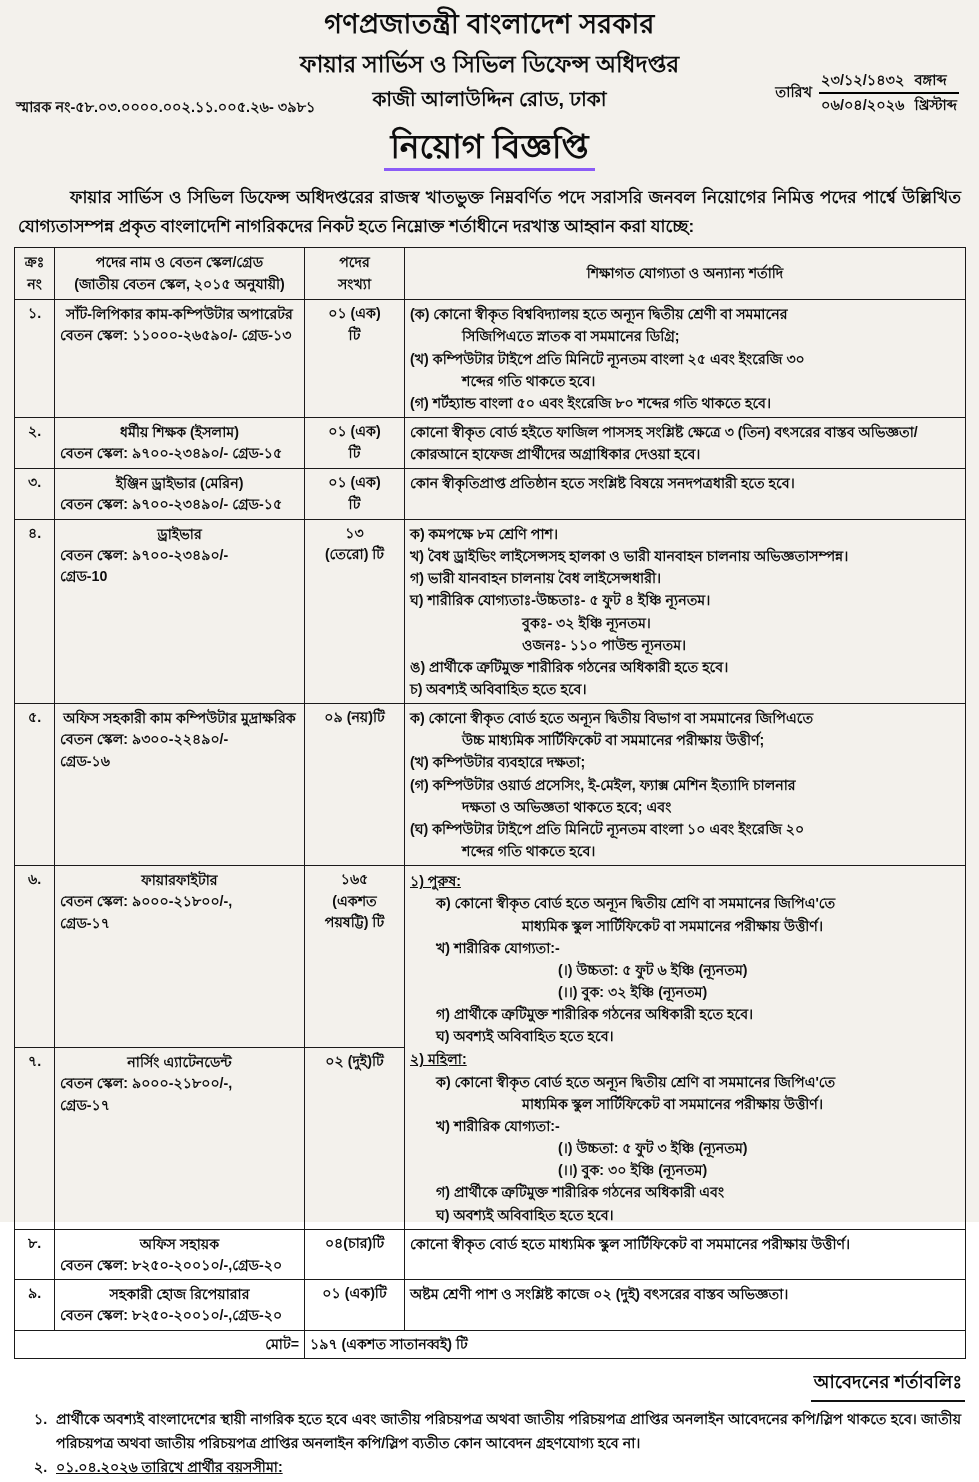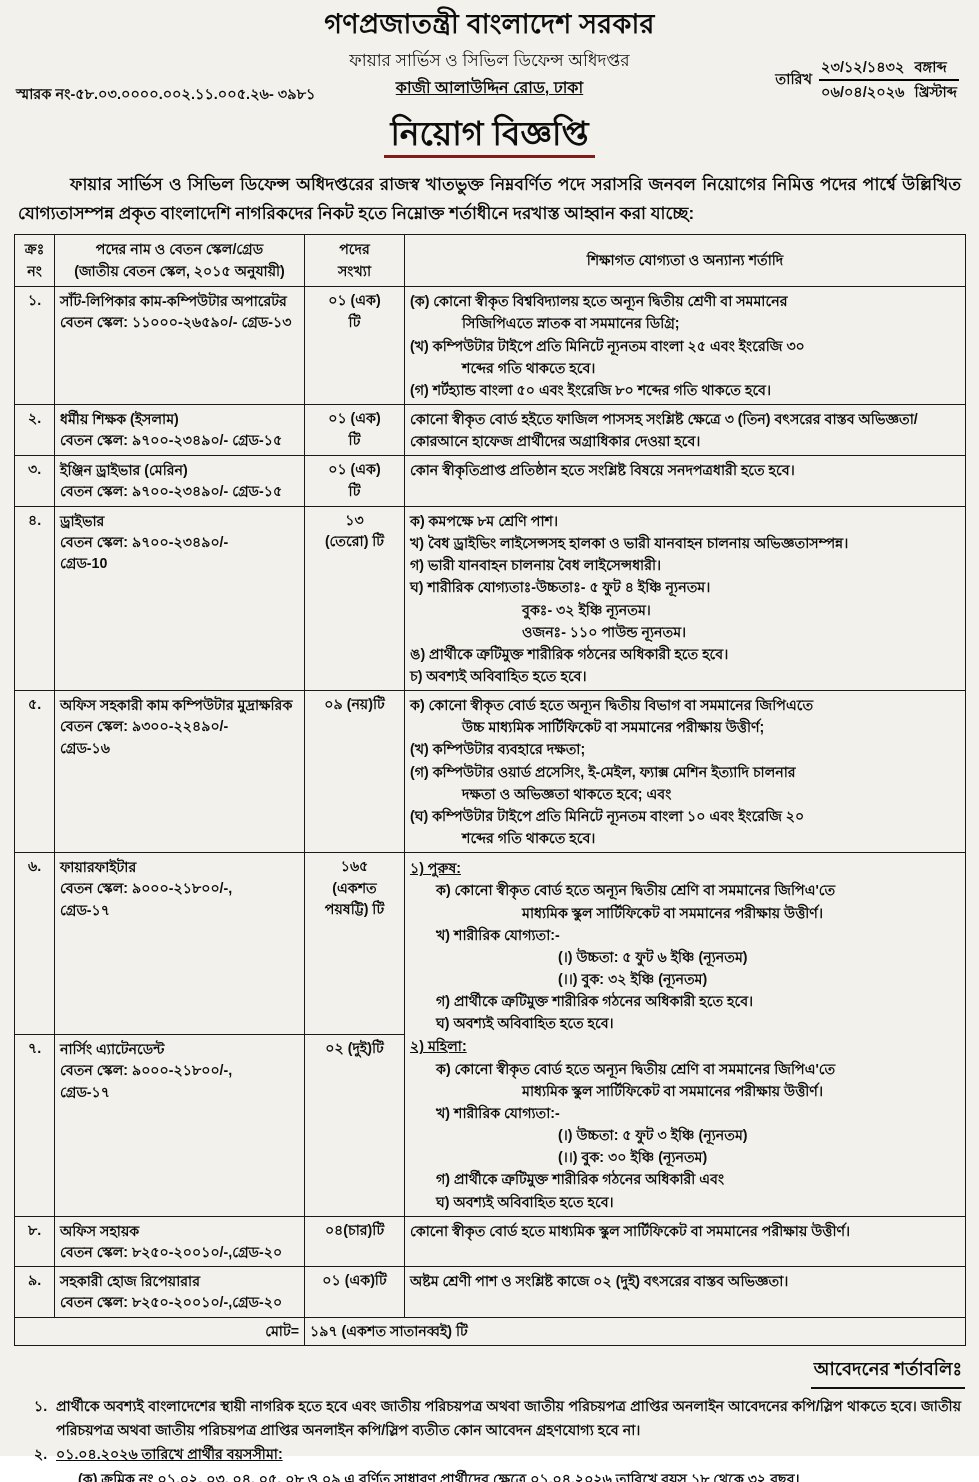--- a/index.html
+++ b/index.html
@@ -10,49 +10,48 @@
   body {
     width: 979px;
     height: 1482px;
     font-family: "Liberation Sans", "DejaVu Sans", sans-serif;
     color: #0d0d0d;
     position: relative;
     overflow: hidden;
   }
   .page {
     width: 979px;
-    height: 1456px;
+    height: 1222px;
     background: #f3f1ec;
     position: relative;
     box-sizing: border-box;
     padding: 0 14px;
   }
 
   
   .hdr { text-align: center; }
   .gov-line {
     font-size: 27px;
     font-weight: bold;
     letter-spacing: .3px;
     padding-top: 8px;
     line-height: 1.25;
   }
   .dept-line {
-    font-size: 17px;
-    font-weight: normal;
+    font-size: 23px;
+    font-weight: bold;
     padding-top: 8px;
     line-height: 1.3;
     text-align: center;
   }
   .addr-line {
-    font-size: 16px;
+    font-size: 20px;
     font-weight: bold;
     padding-top: 6px;
     line-height: 1.3;
-    text-decoration: underline;
   }
   .memo-row {
     position: relative;
     height: 0;
   }
   .memo-no {
     position: absolute;
     left: 2px;
     top: -16px;
     font-size: 14.5px;
@@ -88,21 +87,21 @@
     gap: 10px;
   }
   .title-wrap {
     text-align: center;
     margin-top: 16px;
   }
   .title {
     display: inline-block;
     font-size: 33px;
     font-weight: bold;
-    border-bottom: 3px solid #7f1d1d;
+    border-bottom: 3px solid #8b5cf6;
     padding: 0 6px 2px 6px;
     line-height: 1.15;
   }
 
   
   .intro {
     font-size: 17px;
     font-weight: bold;
     line-height: 1.72;
     text-align: justify;
@@ -129,21 +128,21 @@
     text-align: center;
     vertical-align: middle;
     padding: 4px 4px;
   }
   col.c-sl   { width: 40px; }
   col.c-post { width: 250px; }
   col.c-num  { width: 100px; }
   col.c-qual { width: 561px; }
 
   .ctr { text-align: center; }
-  .postname { line-height: 1.55; }
+  .postname { line-height: 1.55; text-align: center; }
   .scale { display: block; }
   ul.q {
     list-style: none;
     margin: 0;
     padding: 0;
   }
   ul.q > li {
     padding-left: 26px;
     text-indent: -26px;
     line-height: 1.56;

